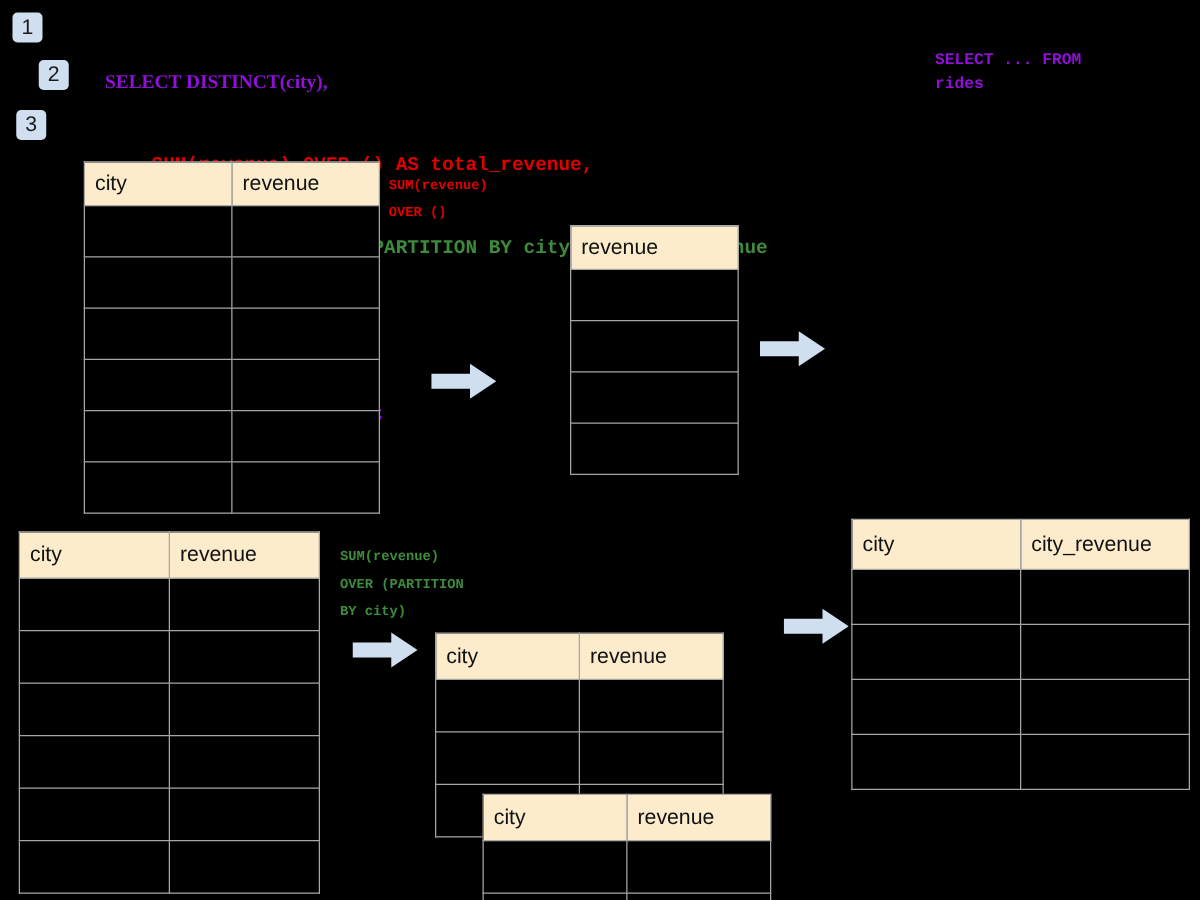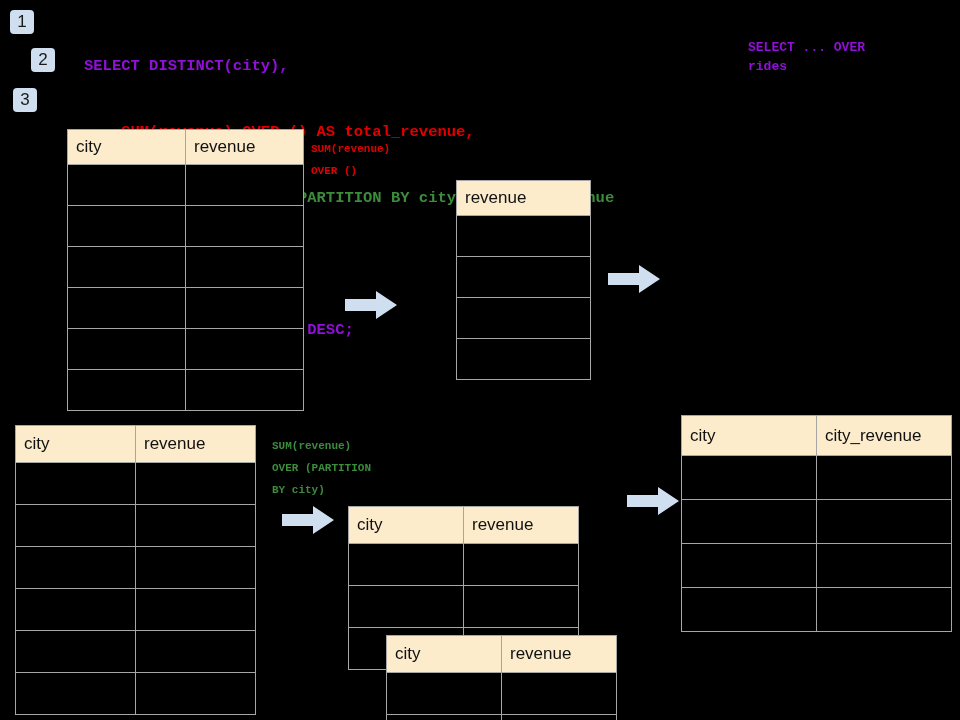--- a/index.html
+++ b/index.html
@@ -42,21 +42,21 @@
   .sql-block {
     position: absolute;
     font-family: "Liberation Mono", monospace;
     font-size: 15.5px;
     line-height: 22px;
     white-space: pre;
     font-weight: bold;
     letter-spacing: 0px;
   }
   .sql-line { white-space: pre; }
-  .c-purple { color: #9010d8; }
+  .c-purple { color: #9010d8; font-family: Liberation Serif, serif; }
   .c-red    { color: #e00000; }
   .c-green  { color: #3c8c3c; }
 
   
   .annot {
     position: absolute;
     font-family: "Liberation Mono", monospace;
     font-size: 11px;
     line-height: 22px;
     white-space: pre;
@@ -115,21 +115,21 @@
   <div class="step-badge" style="left:13px; top:88px;">3</div>
 
   <div class="sql-block" style="left:84px; top:11px;">
     <div class="sql-line c-purple">SELECT DISTINCT(city),</div>
     <div class="sql-line c-red">    SUM(revenue) OVER () AS total_revenue,</div>
     <div class="sql-line c-green">    SUM(revenue) OVER (PARTITION BY city) as city_revenue</div>
     <div class="sql-line c-purple">  FROM rides</div>
     <div class="sql-line c-purple">  ORDER by city_revenue DESC;</div>
   </div>
 
-  <div class="annot-side" style="left:748px; top:38px;">SELECT ... OVER
+  <div class="annot-side" style="left:748px; top:38px;">SELECT ... FROM
 rides</div>
 
   <div class="annot c-red" style="left:311px; top:138px;">SUM(revenue)
 OVER ()</div>
 
   <div class="annot c-green" style="left:272px; top:435px;">SUM(revenue)
 OVER (PARTITION
 BY city)</div>
 
   <table class="tbl" style="left:67px; top:129px; width:236px;">

